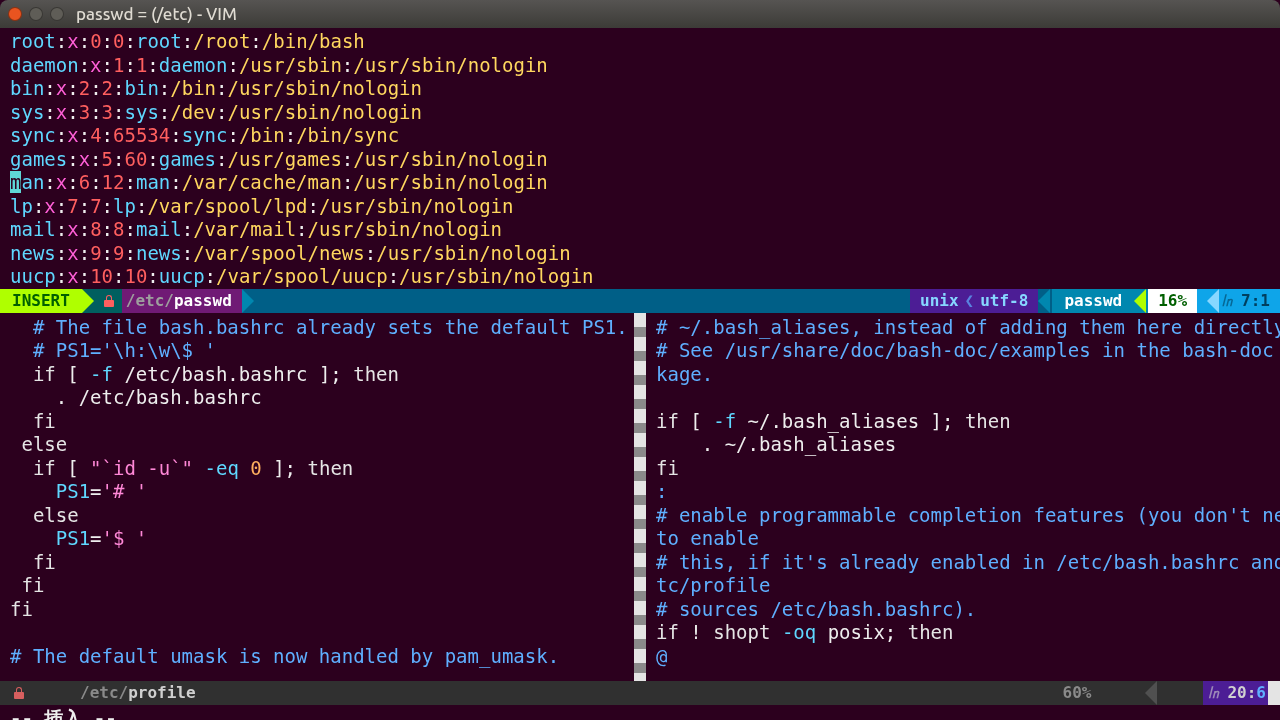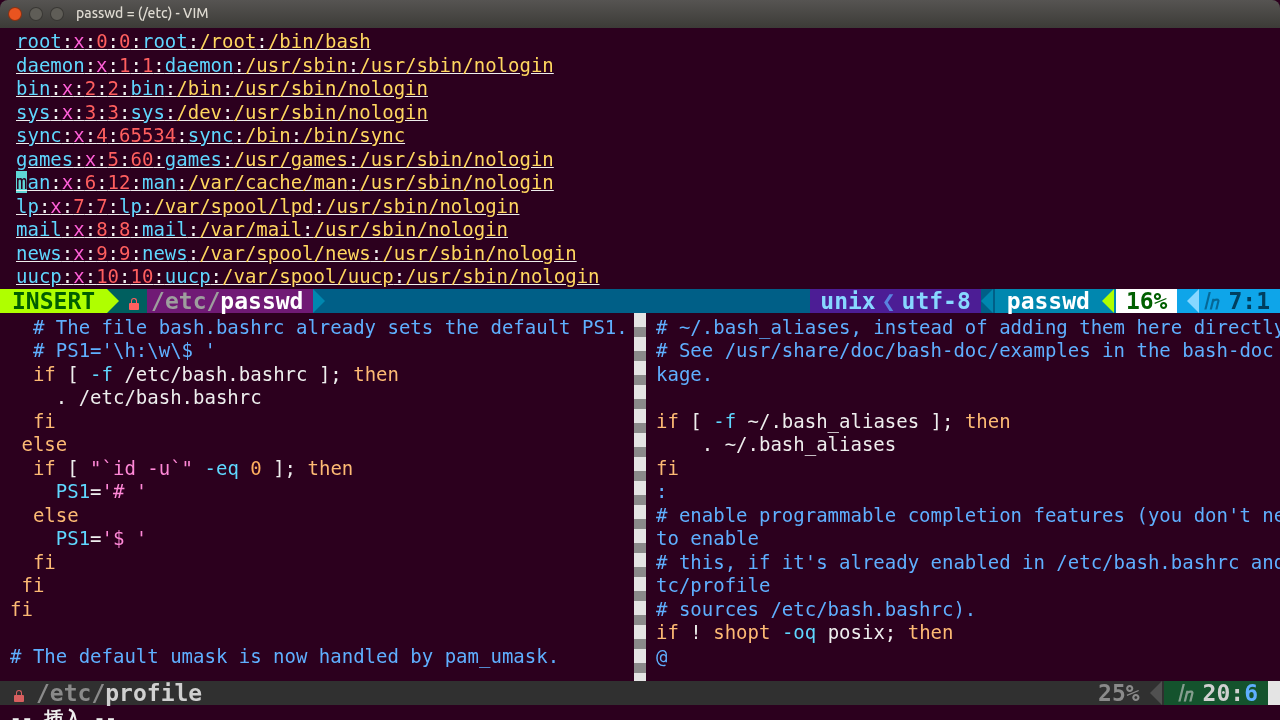--- a/index.html
+++ b/index.html
@@ -15,47 +15,47 @@
     font-weight: 500;
   }
   
   .titlebar {
     height: 28px;
     background: linear-gradient(to bottom, #565452, #3c3b37);
     display: flex;
     align-items: center;
     padding: 0 8px;
     font-family: "Ubuntu", sans-serif;
-    font-size: 14px;
+    font-size: 17px;
     color: #dfdbd2;
     border-top-left-radius: 8px;
     border-top-right-radius: 8px;
   }
   .win-buttons { display: flex; gap: 7px; margin-right: 12px; }
   .wbtn { width: 14px; height: 14px; border-radius: 50%; display: inline-block; border: 1px solid rgba(0,0,0,.4); }
   .wbtn.close { background: #e95420; }
   .wbtn.min   { background: #5f5d57; }
   .wbtn.max   { background: #5f5d57; }
-  .editor { padding: 2px 10px 0 16px; text-decoration: underline; }
+  .editor { padding: 2px 10px 0 10px; }
   .pwline { white-space: pre; }
   .c-user  { color: #5fd7ff; } 
   .c-sym   { color: #eeeeee; }
   .c-x     { color: #ff5fd7; } 
   .c-num   { color: #ffaf5f; } 
   .c-path  { color: #ffd75f; } 
   .c-num2  { color: #ff5f5f; } 
   .c-comment { color: #5fafff; }
-  .c-kw    { color: #fdba74; }
+  .c-kw    { color: #e5e5e5; }
   .c-str   { color: #ff87d7; }
   .c-id    { color: #5fd7ff; }
   .c-plain { color: #eeeeee; }
   .cursor-cell { background: #5fd7d7; color: #2c001e; }
 
   
-  .airline { height: 24px; display: flex; font-weight: bold; font-size: 23px; line-height: 24px; }
+  .airline { height: 24px; display: flex; font-weight: bold; font-size: 16px; line-height: 24px; }
   .airline.active .seg-mode { background: #afff00; color: #005f00; padding: 0 12px; }
   .airline.active .arrow1   { color: #afff00; background: #005f5f; width: 14px; }
   .airline.active .seg-lock { background: #005f5f; color: #ff5f5f; padding: 0 8px; }
   .airline.active .seg-path { background: #701a75; color: #9e9e9e; padding: 0 10px 0 4px; flex: 0 0 auto; text-align: center; }
   .airline.active .seg-path b { color: #ffffff; font-weight: bold; }
   .airline.active .arrow2   { color: #0087af; background: #005f87; width: 14px; }
   .airline.active .seg-fill { background: #005f87; flex: 1; }
   .airline.active .seg-enc  { background: #4c1d95; color: #87d7ff; padding: 0 10px; }
   .airline.active .arrow3l  { color: #0087af; background: #005f87; width: 14px; }
   .airline.active .seg-ft   { background: #0087af; color: #ffffff; padding: 0 12px; }
@@ -63,33 +63,33 @@
   .airline.active .seg-pct  { background: #ffffff; color: #005f00; padding: 0 10px; }
   .airline.active .seg-pos  { background: #0ea5e9; color: #003f5f; padding: 0 10px; }
   .airline.active .sepL     { color: #87d7ff; }
 
   .airline.inactive { background: #303030; color: #8a8a8a; }
   .airline.inactive .seg-lock { color: #d75f5f; padding: 0 10px 0 14px; }
   .airline.inactive .seg-path { padding: 0 8px 0 2px; }
   .airline.inactive .seg-path b { color: #d0d0d0; font-weight: bold; }
   .airline.inactive .seg-fill { flex: 1; }
   .airline.inactive .seg-pct  { padding: 0 10px; }
-  .airline.inactive .seg-pos  { background: #14532d; color: #d0d0d0; padding: 0 10px; }
+  .airline.inactive .seg-pos  { background: #4c1d95; color: #d0d0d0; padding: 0 2px; }
   .airline.inactive .seg-pos .col { color: #5fafff; }
   .airline.inactive .tri { width: 14px; color: #505050; }
   .airline.inactive .seg-plus { color: #d78700; padding-left: 6px;}
 
   .arrow-r::before { content: ""; display: inline-block; border-top: 12px solid transparent; border-bottom: 12px solid transparent; border-left: 12px solid currentColor; vertical-align: top; }
   .arrow-l::before { content: ""; display: inline-block; border-top: 12px solid transparent; border-bottom: 12px solid transparent; border-right: 12px solid currentColor; vertical-align: top; }
 
   .splits { display: flex; height: 368px; }
   .split { flex: 1; overflow: hidden; white-space: pre; padding: 3px 10px 0 10px; }
   .vsplit { width: 12px; background: #e4e4e4; background-image: repeating-linear-gradient(to bottom, #e4e4e4 0 14px, #8a8a8a 14px 24px); }
   .bottom-row { display: flex; }
-  .bottom-row .airline { flex: 1; }
+  .bottom-row .airline { flex: 1; gap: 44px; }
   .bottom-vsplit { width: 12px; background: #e4e4e4; }
 
   .cmdline { padding: 2px 10px; color: #eeeeee; font-weight: bold; }
   .lock-icon { display: inline-block; width: 10px; height: 12px; position: relative; top: 1px; }
   .lock-icon::before { content: ""; position: absolute; bottom: 0; width: 10px; height: 7px; background: currentColor; border-radius: 1px; }
   .lock-icon::after  { content: ""; position: absolute; top: 0; left: 2px; width: 4px; height: 5px; border: 1.5px solid currentColor; border-bottom: none; border-radius: 3px 3px 0 0; }
   .ln-icon { font-style: italic; opacity: .6; padding-right: 6px; }
   .thinsep { color: #5fafff; opacity: .7; padding: 0 6px; }
 </style>
 </head>
@@ -137,20 +137,20 @@
   <div class="split" id="profile-pane"><div><span class="c-comment">  # The file bash.bashrc already sets the default PS1.</span></div><div><span class="c-comment">  # PS1='\h:\w\$ '</span></div><div><span class="c-kw">  if</span><span class="c-plain"> [ </span><span class="c-id">-f</span><span class="c-plain"> /etc/bash.bashrc ]; </span><span class="c-kw">then</span></div><div><span class="c-plain">    . /etc/bash.bashrc</span></div><div><span class="c-kw">  fi</span></div><div><span class="c-kw"> else</span></div><div><span class="c-kw">  if</span><span class="c-plain"> [ </span><span class="c-str">"`id -u`"</span><span class="c-plain"> </span><span class="c-id">-eq</span><span class="c-plain"> </span><span class="c-num">0</span><span class="c-plain"> ]; </span><span class="c-kw">then</span></div><div><span class="c-id">    PS1</span><span class="c-sym">=</span><span class="c-str">'# '</span></div><div><span class="c-kw">  else</span></div><div><span class="c-id">    PS1</span><span class="c-sym">=</span><span class="c-str">'$ '</span></div><div><span class="c-kw">  fi</span></div><div><span class="c-kw"> fi</span></div><div><span class="c-kw">fi</span></div><div>&nbsp;</div><div><span class="c-comment"># The default umask is now handled by pam_umask.</span></div></div>
   <div class="vsplit"></div>
   <div class="split" id="bashrc-pane"><div><span class="c-comment"># ~/.bash_aliases, instead of adding them here directly.</span></div><div><span class="c-comment"># See /usr/share/doc/bash-doc/examples in the bash-doc pac</span></div><div><span class="c-comment">kage.</span></div><div>&nbsp;</div><div><span class="c-kw">if</span><span class="c-plain"> [ </span><span class="c-id">-f</span><span class="c-plain"> ~/.bash_aliases ]; </span><span class="c-kw">then</span></div><div><span class="c-plain">    . ~/.bash_aliases</span></div><div><span class="c-kw">fi</span></div><div><span class="c-comment">:</span></div><div><span class="c-comment"># enable programmable completion features (you don't need </span></div><div><span class="c-comment">to enable</span></div><div><span class="c-comment"># this, if it's already enabled in /etc/bash.bashrc and /e</span></div><div><span class="c-comment">tc/profile</span></div><div><span class="c-comment"># sources /etc/bash.bashrc).</span></div><div><span class="c-kw">if</span><span class="c-plain"> ! </span><span class="c-kw">shopt</span><span class="c-plain"> </span><span class="c-id">-oq</span><span class="c-plain"> posix; </span><span class="c-kw">then</span></div><div><span class="c-comment">@</span></div></div>
 </div>
 
 <div class="bottom-row">
   <div class="airline inactive">
     <div class="seg-lock"><span class="lock-icon"></span></div>
     <div class="seg-path"><span>/etc/</span><b>profile</b></div>
     <div class="seg-fill"></div>
-    <div class="seg-pct">25%</div>
+    <div class="seg-pct">60%</div>
     <div class="tri arrow-l"></div>
     <div class="seg-pos"><span class="ln-icon">㏑</span><span>20</span>:<span class="col">6</span></div>
   </div>
   <div class="bottom-vsplit"></div>
 </div>
 
 <div class="cmdline">-- 插入 --</div>
 
 </body></html>

